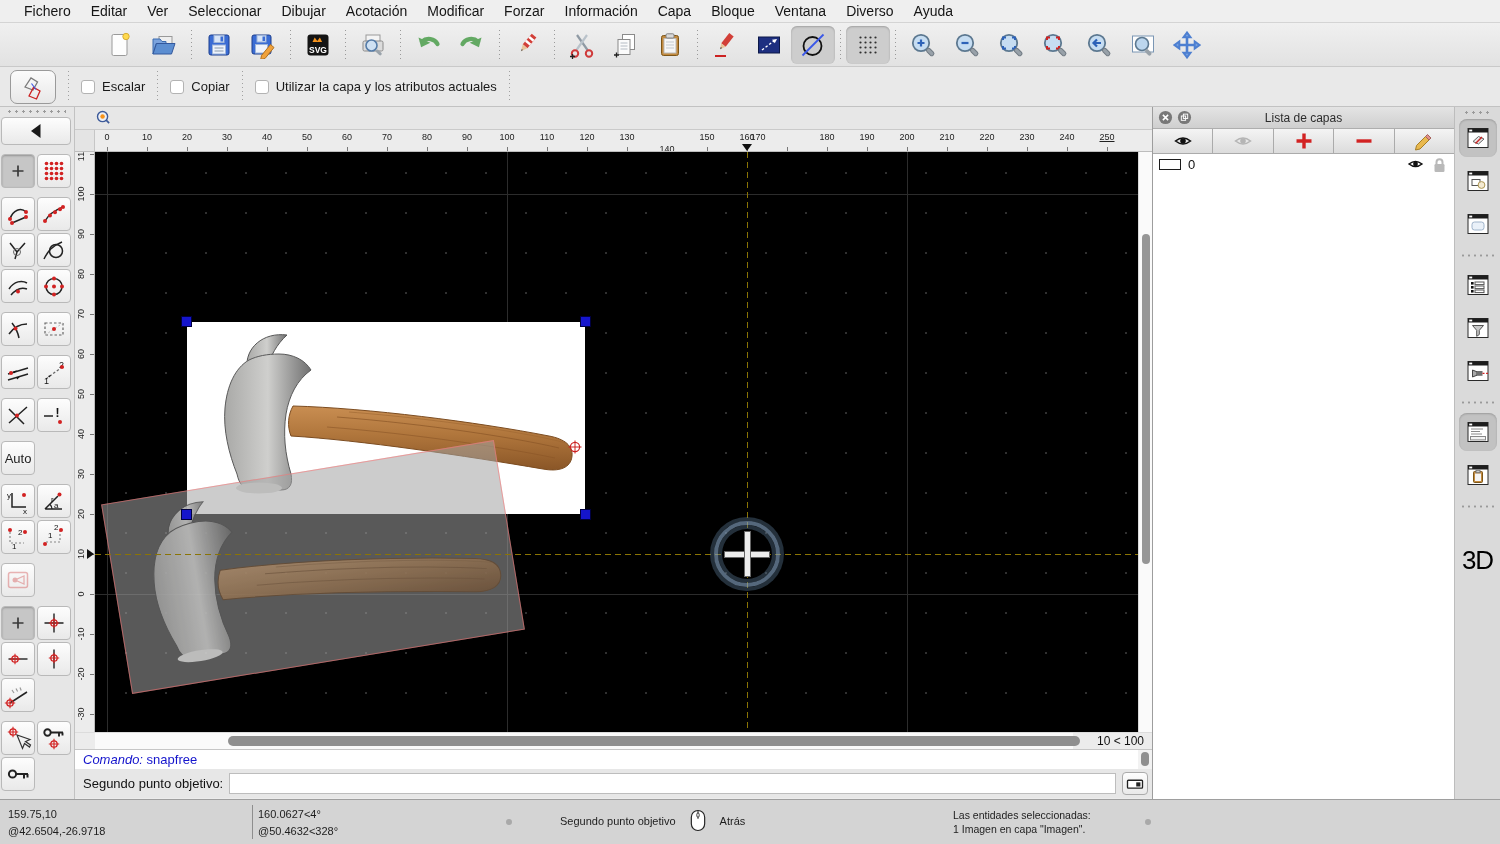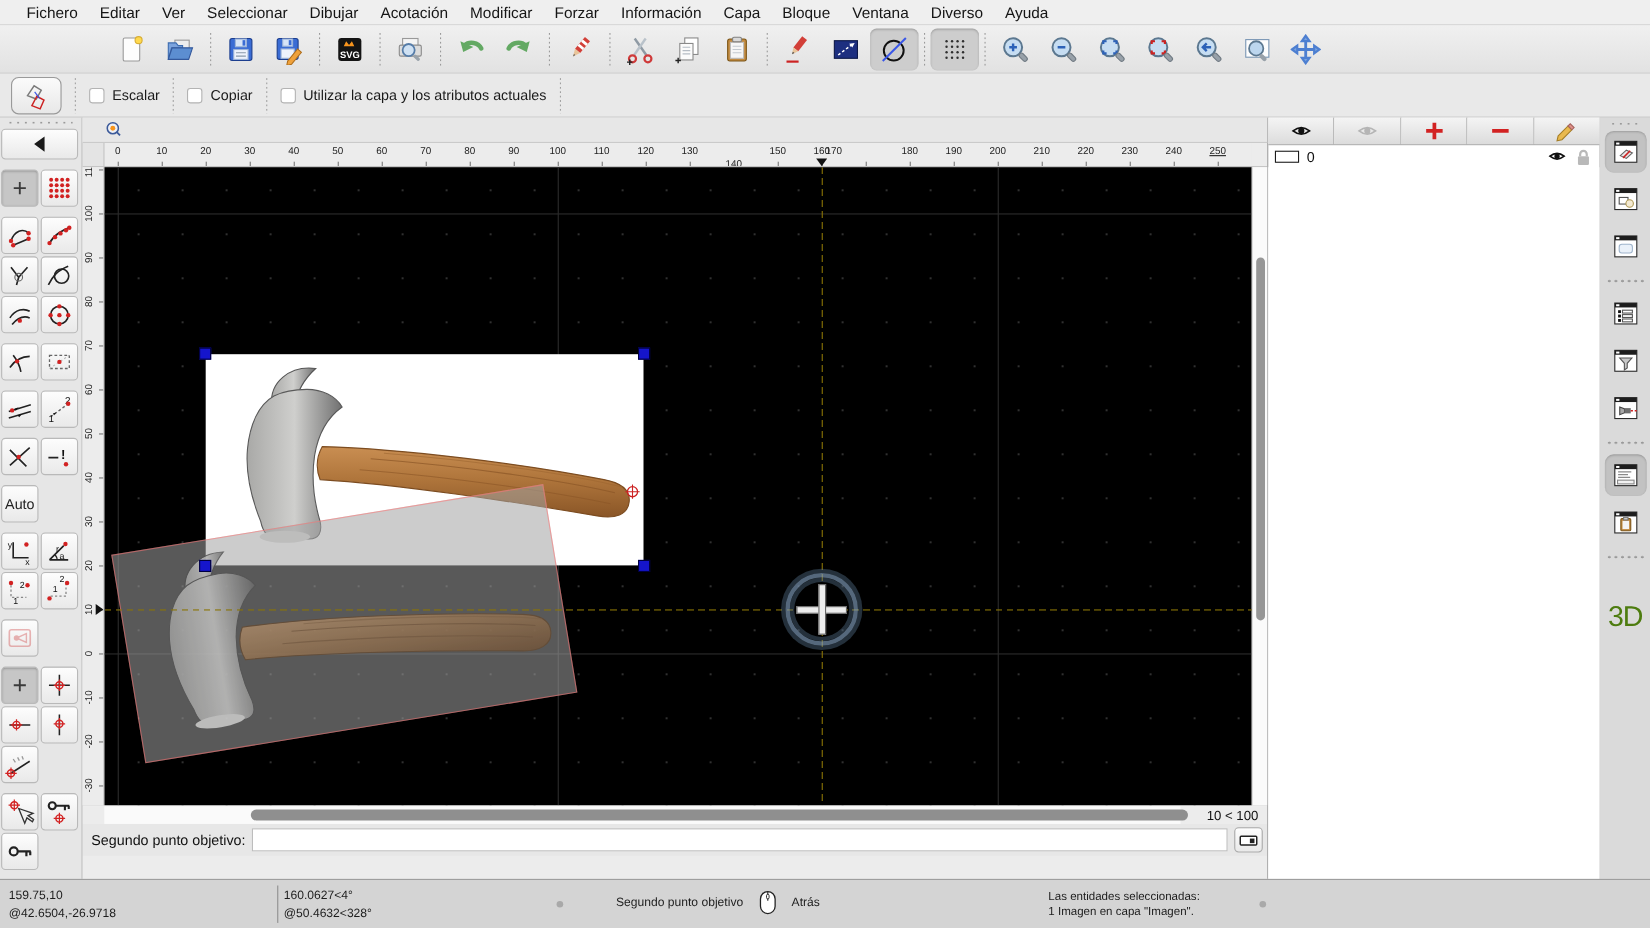--- a/index.html
+++ b/index.html
@@ -137,21 +137,21 @@
 
   
   .rdock { width:45px; background:#dadada; display:flex; flex-direction:column; align-items:center;
     padding-top:12px; position:relative; }
   .rdock:before { content:""; position:absolute; top:4px; left:8px; width:30px; height:3px;
     background-image:radial-gradient(circle,#9a9a9a 1px,transparent 1.2px); background-size:7px 3px; }
   .dock-btn { width:38px; height:38px; margin-bottom:5px; display:flex; align-items:center; justify-content:center; }
   .dock-btn.pressed { background:#c2c2c2; border-radius:8px; box-shadow:inset 0 1px 2px rgba(0,0,0,.2); }
   .dock-sep { width:36px; height:3px; margin:6px 0 9px;
     background-image:radial-gradient(circle,#9a9a9a 1px,transparent 1.2px); background-size:6px 3px; }
-  .dock-3d { margin-top:28px; font-size:26px; color:#4d7c0f; letter-spacing:-1px;text-align:right; }
+  .dock-3d { margin-top:28px; font-size:26px; color:#000000; letter-spacing:-1px;text-align:right; }
 
   
   .statusbar { position:relative; height:45px; background:#d4d4d4; border-top:1px solid #9e9e9e;
     font-size:11px; color:#1d1d1d; }
   .sb-coords { position:absolute; left:8px; top:6px; line-height:17px; }
   .sb-polar { position:absolute; left:258px; top:6px; line-height:17px; }
   .sb-vsep { position:absolute; left:252px; top:5px; width:1px; height:34px; background:#8e8e8e; }
   .sb-dot { position:absolute; top:19px; width:6px; height:6px; border-radius:50%; background:#a9a9a9; }
   .sb-hint { position:absolute; left:560px; top:7px; display:flex; align-items:center; gap:12px; }
   .sb-sel { position:absolute; left:953px; top:8px; line-height:14px; font-size:10.5px; }
@@ -850,34 +850,55 @@
       </div>
 
       <div class="hscroll-row">
         <div class="hs-corner"></div>
         <div class="hs-track">
           <div class="hthumb" style="left:133px;width:852px"></div>
         </div>
         <div class="hs-label">10 &lt; 100</div>
       </div>
 
+      <div class="cmd-history">
+        <div class="txt">
+          <span class="lbl">Comando:</span>
+          <span>snapfree</span>
+        </div>
+        <div class="mini-vscroll">
+            <div class="t"></div>
+          </div>
+      </div>
 
       <div class="cmd-input-row">
         <span class="cmd-prompt">Segundo punto objetivo:</span>
         <input class="cmd-input" type="text" value="" style="">
         <div class="cmd-toggle">
           <svg viewBox="0 0 24 24" width="20" height="20">
             <rect x="3" y="7.5" width="18" height="9.5" rx="1" fill="#fff" stroke="#222" stroke-width="1.6"></rect>
             <rect x="13.5" y="10" width="5" height="5" fill="#222"></rect>
           </svg>
         </div>
       </div>
     </div>
 
     <div class="layer-panel">
+      <div class="lp-title">
+        <svg width="15" height="15" viewBox="0 0 16 16" style="margin-right:4px">
+          <circle cx="8" cy="8" r="7" fill="#787878"></circle>
+          <path d="M5.2 5.2 l5.6 5.6 M10.8 5.2 l-5.6 5.6" stroke="#fff" stroke-width="1.6"></path>
+        </svg>
+        <svg width="15" height="15" viewBox="0 0 16 16">
+          <circle cx="8" cy="8" r="7" fill="#787878"></circle>
+          <rect x="4.6" y="6.4" width="4.6" height="4.6" fill="none" stroke="#fff"></rect>
+          <rect x="6.8" y="4.4" width="4.6" height="4.6" fill="none" stroke="#fff"></rect>
+        </svg>
+        <span class="t">Lista de capas</span>
+      </div>
       <div class="lp-btns">
           <div class="lp-btn">
             <svg viewBox="0 0 20 16" width="20" height="16" xmlns="http://www.w3.org/2000/svg">
               <path d="M2.5 8 Q10 2 17.5 8 Q10 14 2.5 8 Z" fill="none" stroke="#111" stroke-width="1.6"></path>
               <circle cx="10" cy="8" r="2.8" fill="#111"></circle>
             </svg>
           </div>
           <div class="lp-btn">
             <svg viewBox="0 0 20 16" width="20" height="16" xmlns="http://www.w3.org/2000/svg">
               <path d="M2.5 8 Q10 2 17.5 8 Q10 14 2.5 8 Z" fill="none" stroke="#b5b5b5" stroke-width="1.6"></path>

